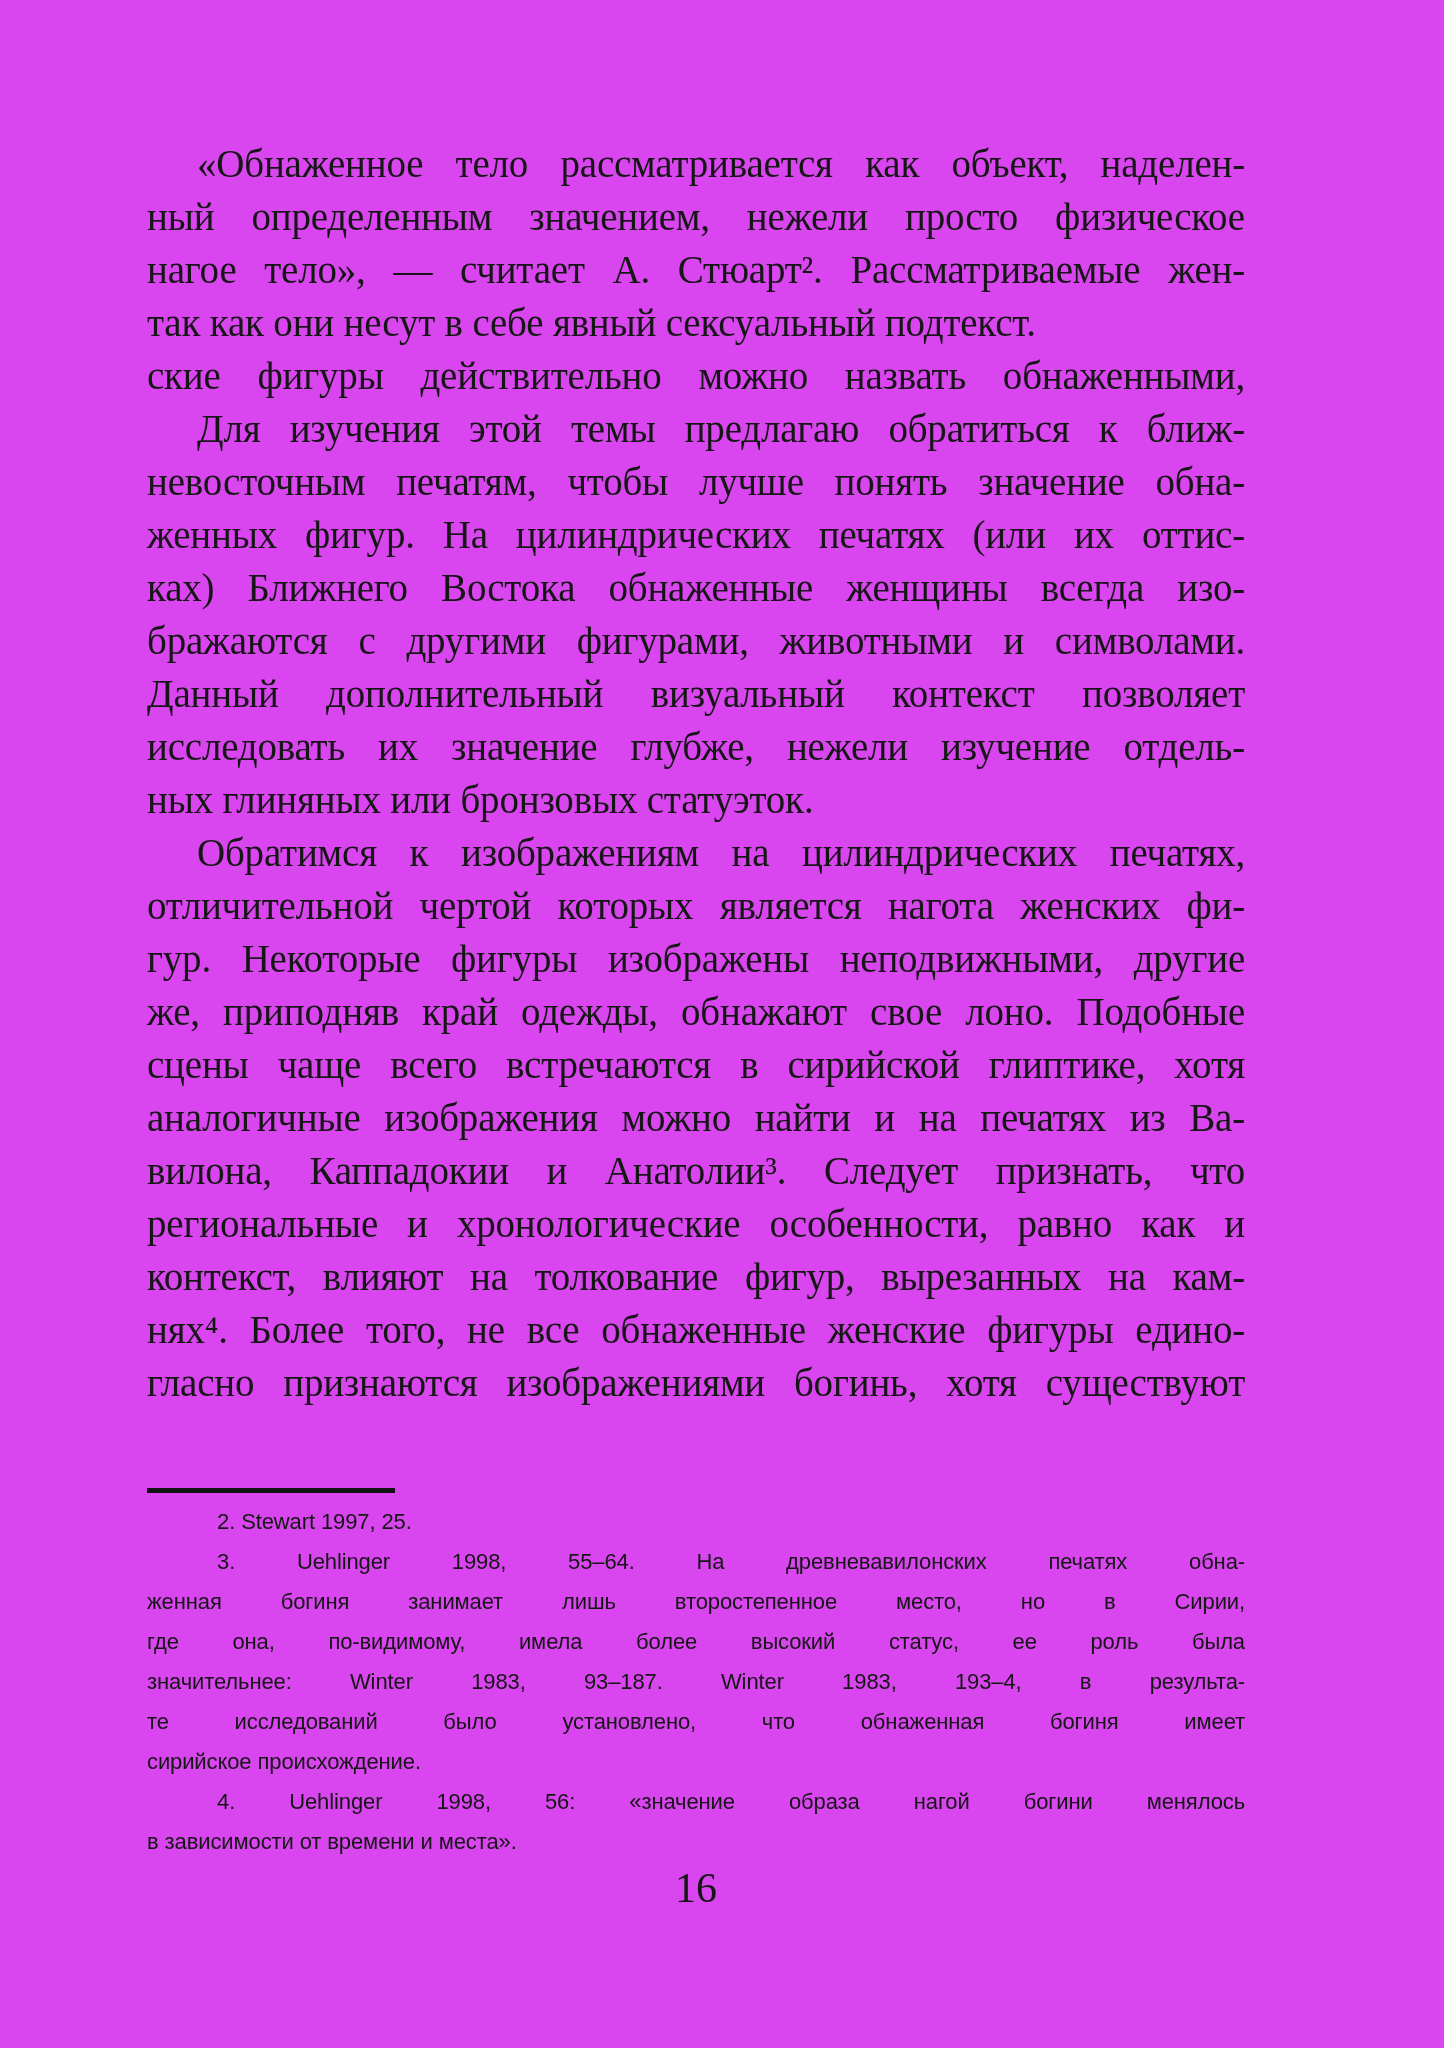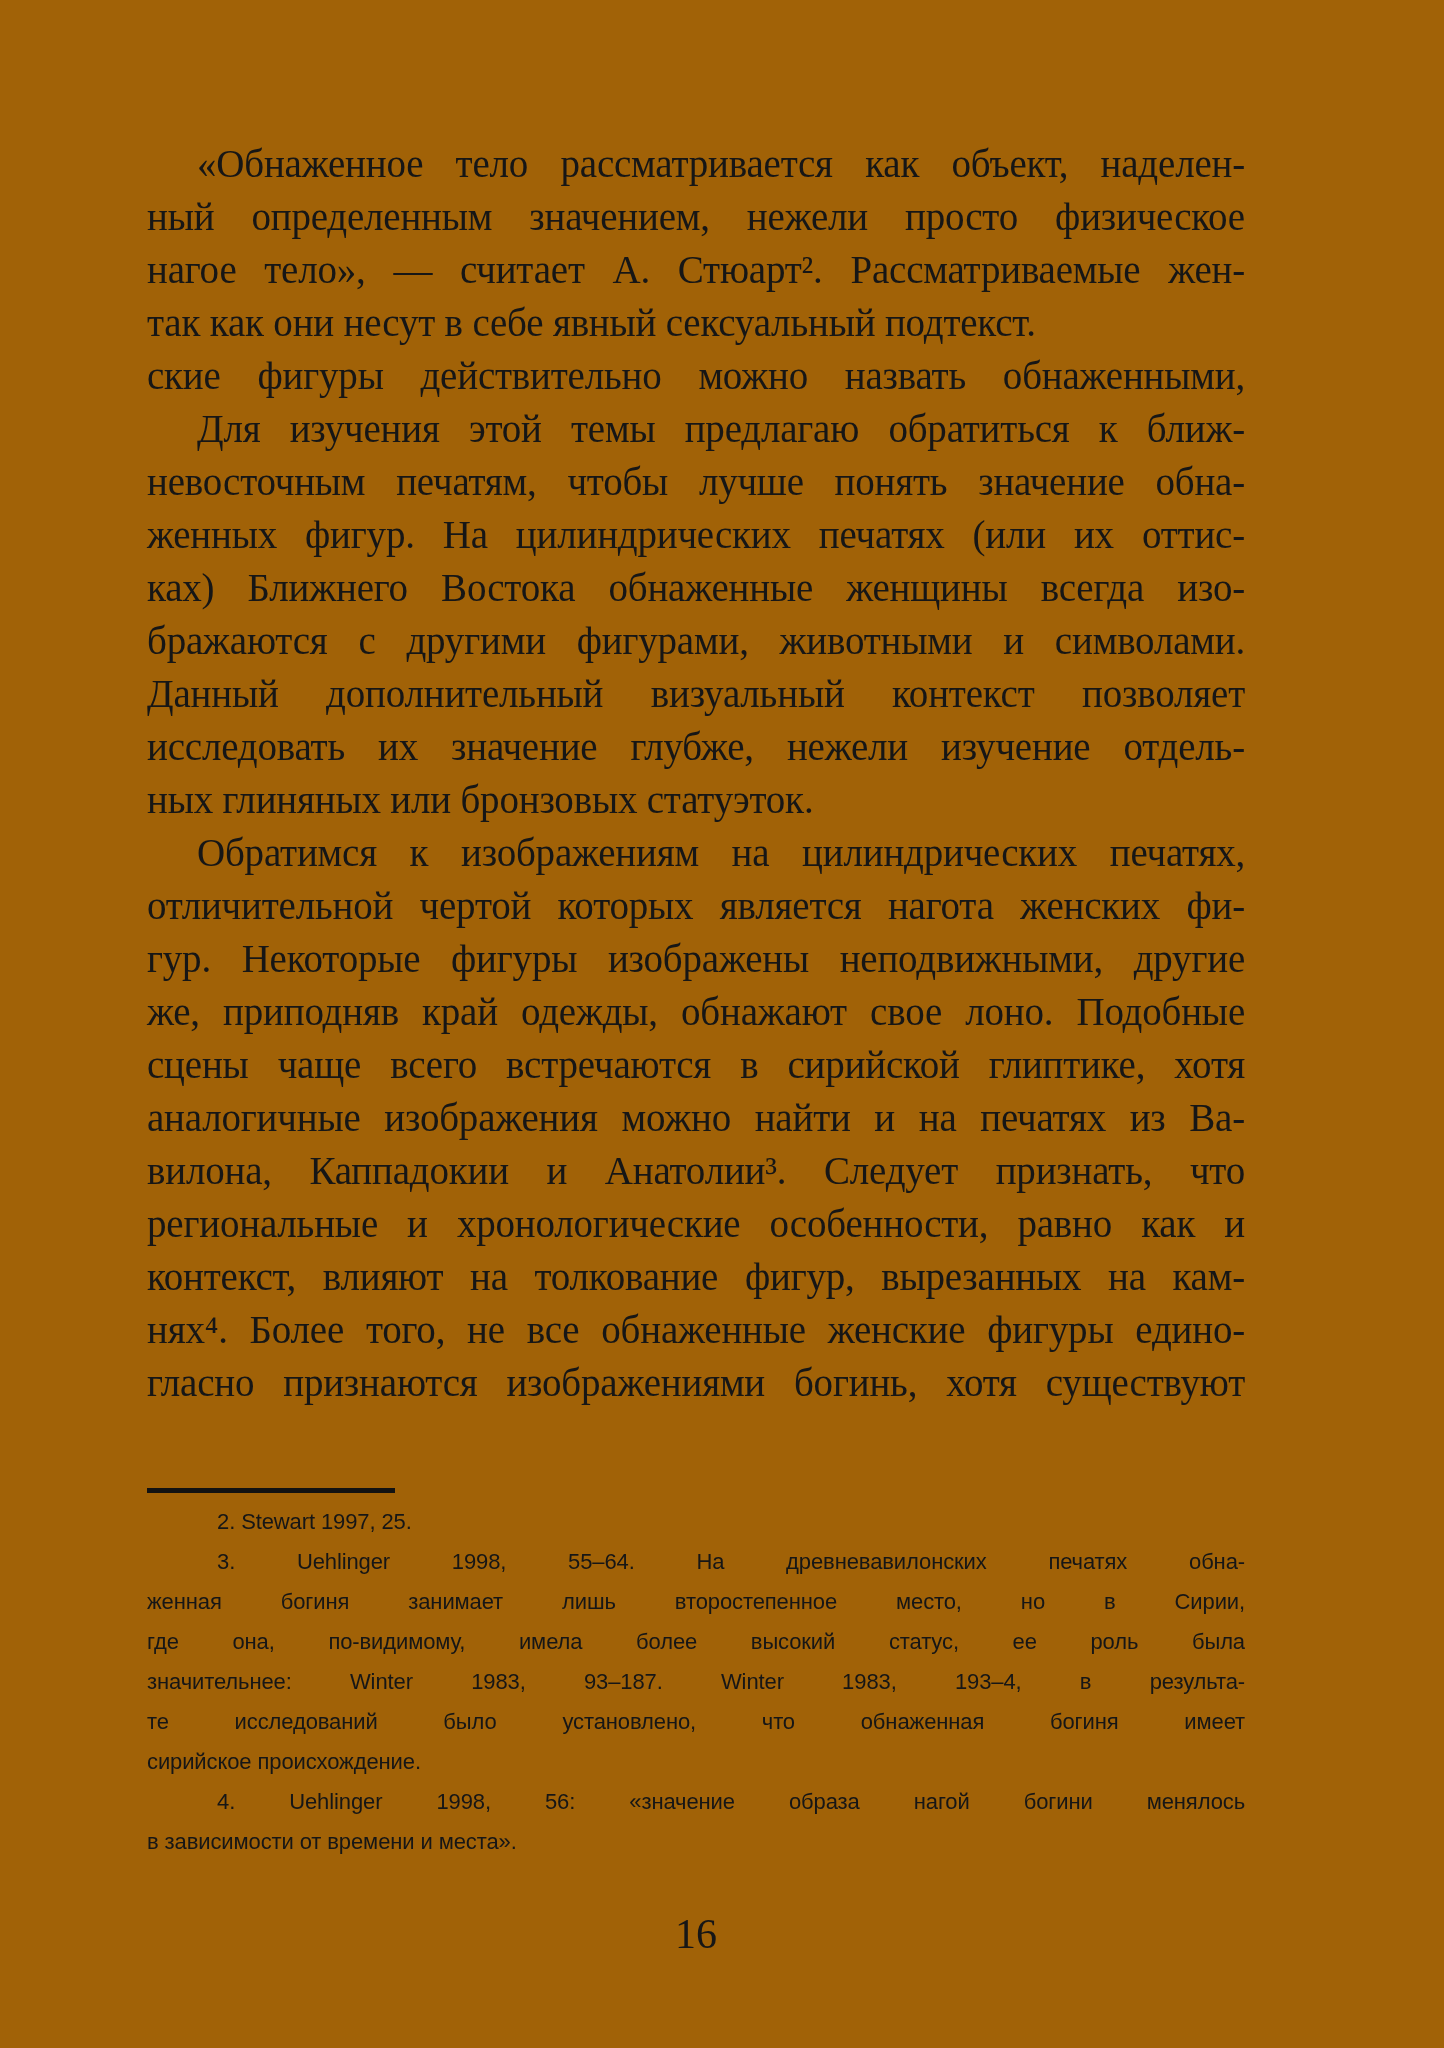--- a/index.html
+++ b/index.html
@@ -5,21 +5,21 @@
   html, body {
     margin: 0;
     padding: 0;
     background: #e9e9e9;
   }
   .page {
     position: relative;
     width: 1444px;
     height: 2048px;
     margin: 0 auto;
-    background: #a16207;
+    background: #d946ef;
     color: #161616;
     overflow: hidden;
   }
   
   .body-text {
     position: absolute;
     left: 147px;
     top: 137px;
     width: 1098px;
     font-family: "Liberation Serif", "DejaVu Serif", serif;
@@ -62,21 +62,21 @@
     font-family: "Liberation Sans", "DejaVu Sans", sans-serif;
     font-size: 22px;
     line-height: 40px;
     letter-spacing: -0.005em;
   }
   .find { text-indent: 70px; }
   
   .page-number {
     position: absolute;
     left: 147px;
-    top: 1910px;
+    top: 1864px;
     width: 1098px;
     text-align: center;
     font-family: "Liberation Serif", "DejaVu Serif", serif;
     font-size: 42px;
     line-height: 48px;
   }
 </style>
 </head>
 <body>
 

